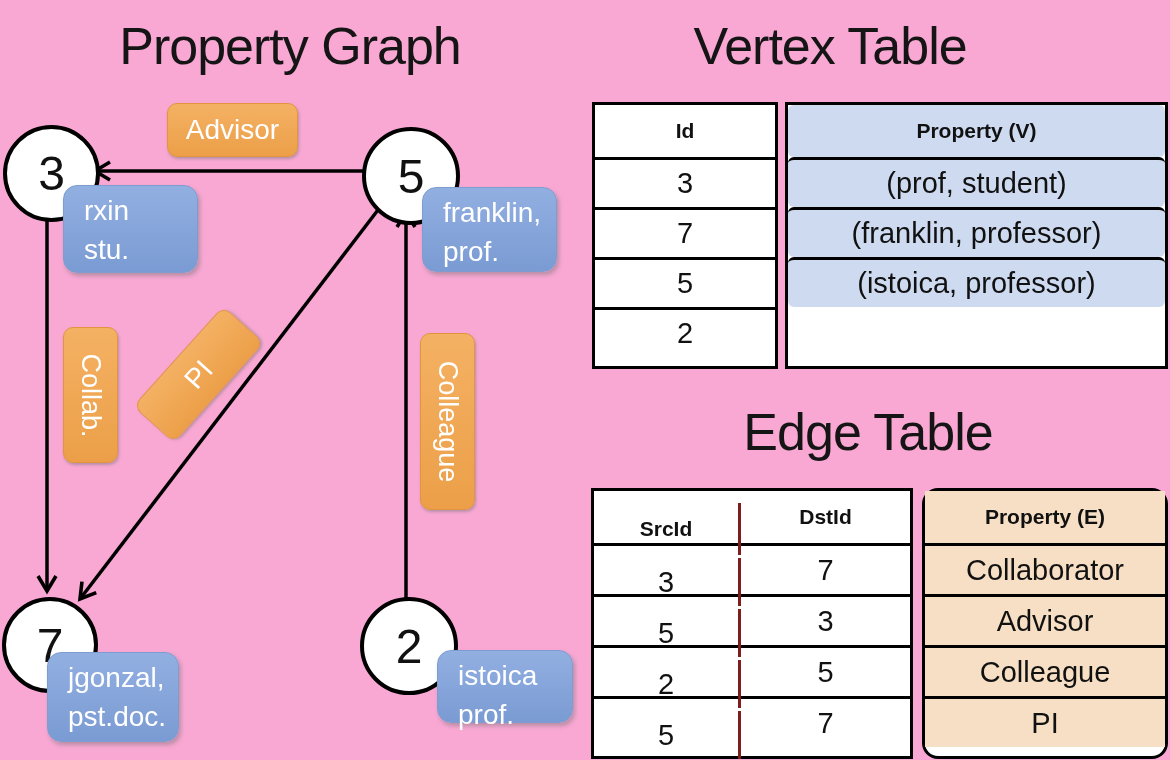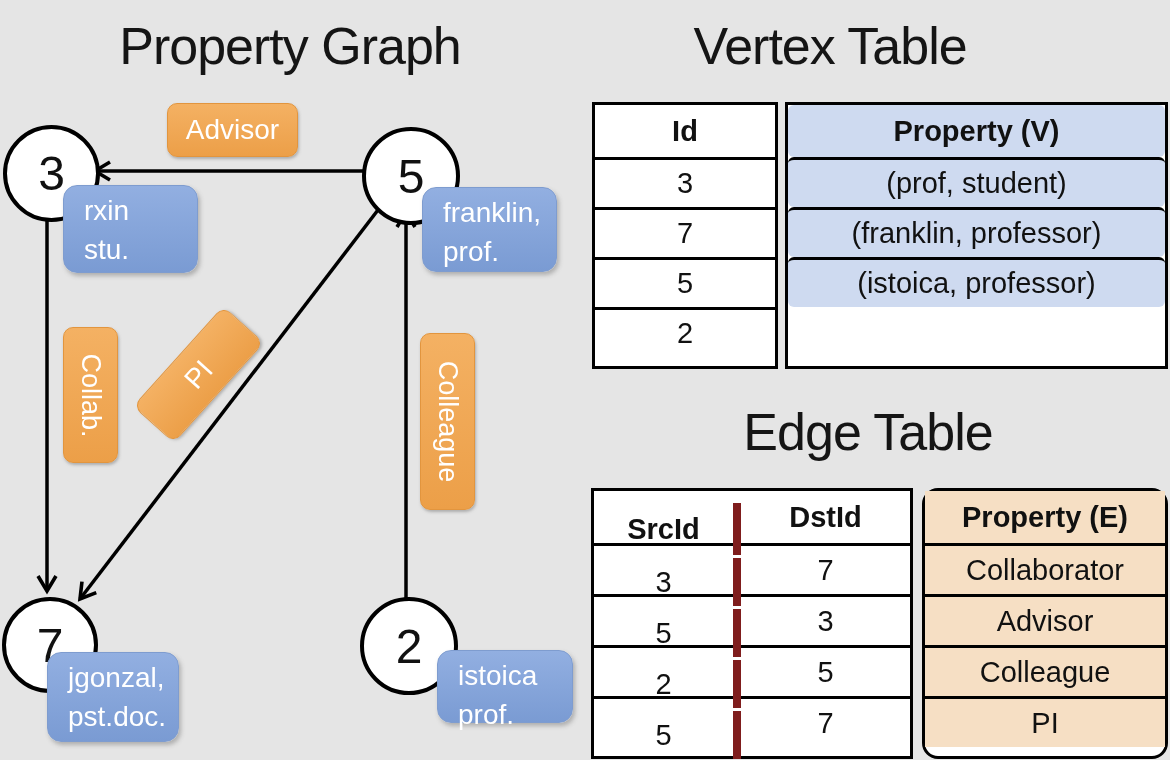--- a/index.html
+++ b/index.html
@@ -1,16 +1,16 @@
 <!DOCTYPE html>
 <html><head>
 <meta charset="utf-8">
 <style>
   html,body{margin:0;padding:0;background:#fff;}
-  .stage{position:relative;width:1170px;height:760px;background:#e5e5e5;overflow:hidden;
+  .stage{position:relative;width:1170px;height:760px;background:#f9a8d4;overflow:hidden;
          font-family:"Liberation Sans",sans-serif;color:#111;}
   .title{position:absolute;font-size:52px;font-weight:300;letter-spacing:-1px;
          text-align:center;color:#151515;white-space:nowrap;}
   .title-graph{left:0;top:16px;width:580px;}
   .title-vertex{left:540px;top:16px;width:580px;}
   .title-edge{left:580px;top:402px;width:576px;}
 
   
   .edges{position:absolute;left:0;top:0;}
   .node{position:absolute;border:4px solid #000;border-radius:50%;background:#fff;
@@ -32,29 +32,29 @@
   .elabel-colleague{left:420px;top:333px;width:55px;height:177px;font-size:27px;}
 
   
   .tbl{position:absolute;border:3px solid #000;box-sizing:border-box;background:#fff;}
   .row{display:flex;align-items:center;justify-content:center;box-sizing:border-box;}
   .row + .row{border-top:3px solid #000;}
   .rh{height:52px;font-weight:bold;}
   .vcol .rd{height:50px;}
   .ecol .rd{height:51px;}
   .cellspan{font-size:29px;}
-  .rh .cellspan{font-size:29px;}
+  .rh .cellspan{font-size:21px;}
   .tbl-vid{left:592px;top:102px;width:186px;height:267px;}
   .tbl-vprop{left:785px;top:102px;width:383px;height:267px;}
   .tbl-vprop .row{background:#cedaf0;border-radius:6px;}
   .tbl-esrc{left:591px;top:488px;width:322px;height:271px;}
   .tbl-eprop{left:922px;top:488px;width:246px;height:271px;border-radius:16px;}
   .tbl-eprop .row{background:#f6dfc4;}
   .cell{display:flex;align-items:center;justify-content:center;height:100%;box-sizing:border-box;}
-  .c1{width:147px;border-right:8px solid #7f1d1d;margin-top:24px;}
+  .c1{width:147px;border-right:3px solid #7f1d1d;margin-top:24px;}
   .c2{flex:1;}
 </style>
 </head>
 <body>
 
 <div class="stage">
 
   <div class="title title-graph">Property Graph</div>
   <div class="title title-vertex">Vertex Table</div>
   <div class="title title-edge">Edge Table</div>

